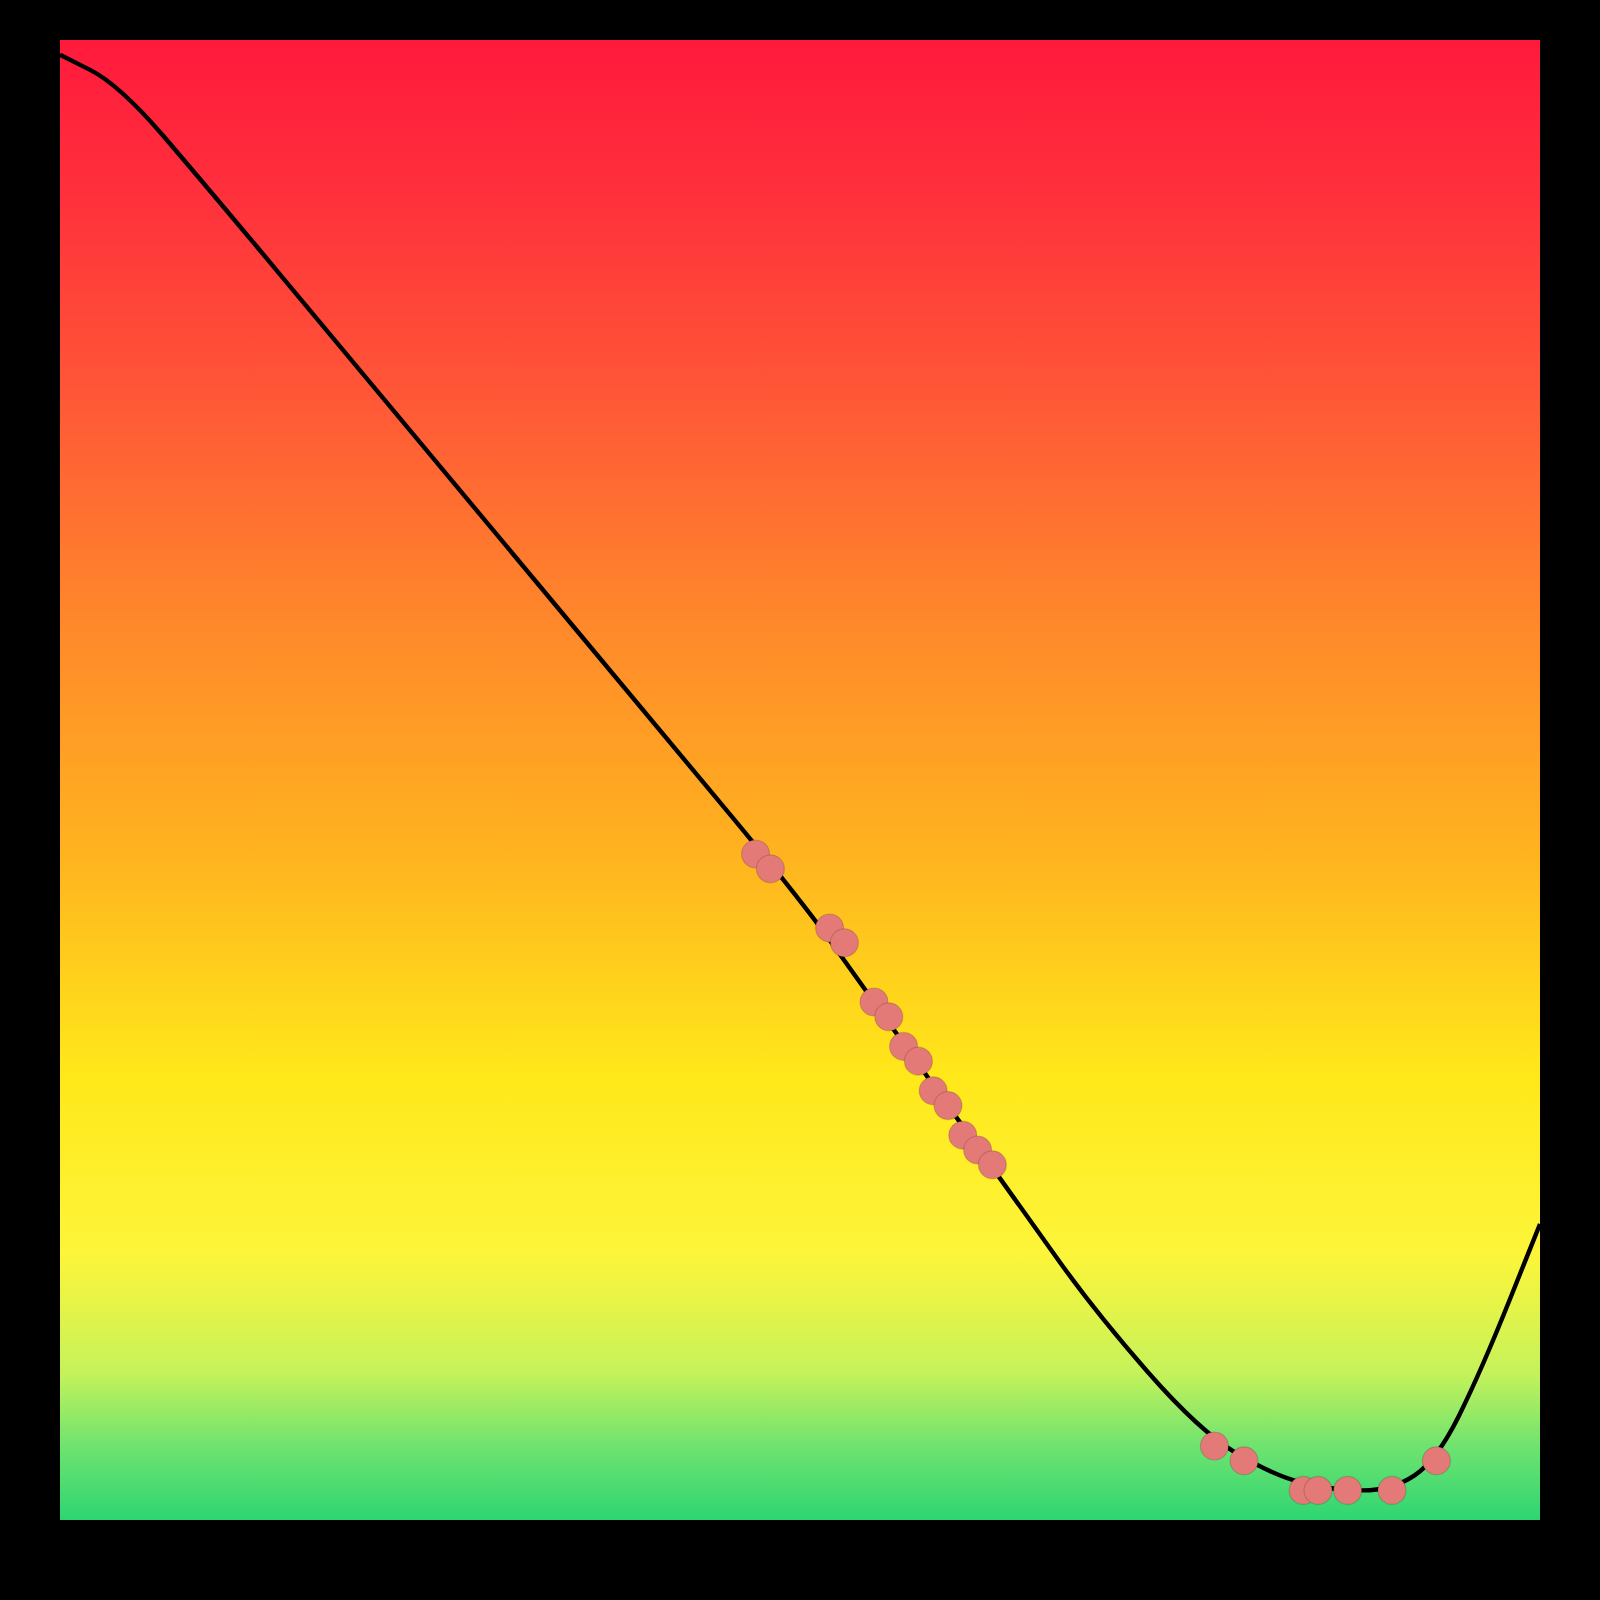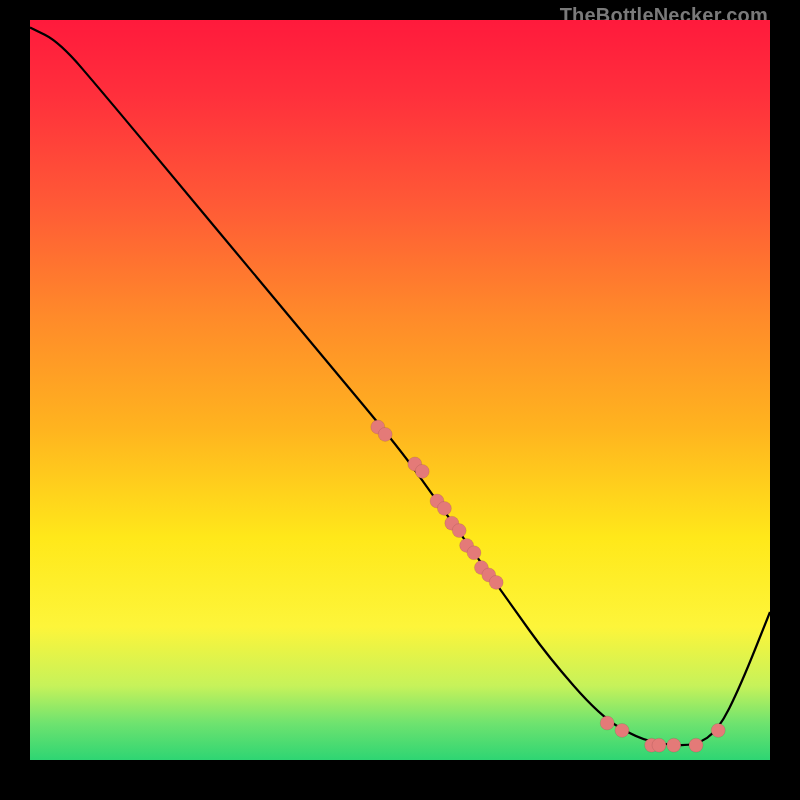--- a/index.html
+++ b/index.html
@@ -57,21 +57,20 @@
   .dot {
     fill: #e47a78;
     stroke: rgba(0,0,0,0.15);
     stroke-width: 0.6;
   }
 </style>
 </head>
 <body>
 
 <div class="stage">
-  <div class="watermark">TheBottleNecker.com</div>
 
   <div class="plot-area">
     <svg class="curve" viewBox="0 0 740 740" preserveAspectRatio="none">
       <path id="curve-path" class="curve-path" d="M 0.0 7.4 Q 0.0 7.4 14.8 14.8 Q 29.6 22.2 51.8 48.1 Q 74.0 74.0 111.0 118.4 Q 148.0 162.8 185.0 207.2 Q 222.0 251.6 259.0 296.0 Q 296.0 340.4 333.0 384.8 Q 370.0 429.2 388.5 455.1 Q 407.0 481.0 425.5 506.9 Q 444.0 532.8 462.5 558.7 Q 481.0 584.6 499.5 610.5 Q 518.0 636.4 543.9 666.0 Q 569.8 695.6 588.3 706.7 Q 606.8 717.8 621.6 721.5 Q 636.4 725.2 651.2 725.2 Q 666.0 725.2 677.1 717.8 Q 688.2 710.4 699.3 688.2 Q 710.4 666.0 725.2 629.0 T 740.0 592.0"></path>
     </svg>
     <svg class="dots" viewBox="0 0 740 740" preserveAspectRatio="none">
       <g id="dots-group">
           <circle cx="347.8" cy="407.0" r="7" class="dot"></circle>
           <circle cx="355.2" cy="414.4" r="7" class="dot"></circle>
           <circle cx="384.8" cy="444.0" r="7" class="dot"></circle>

